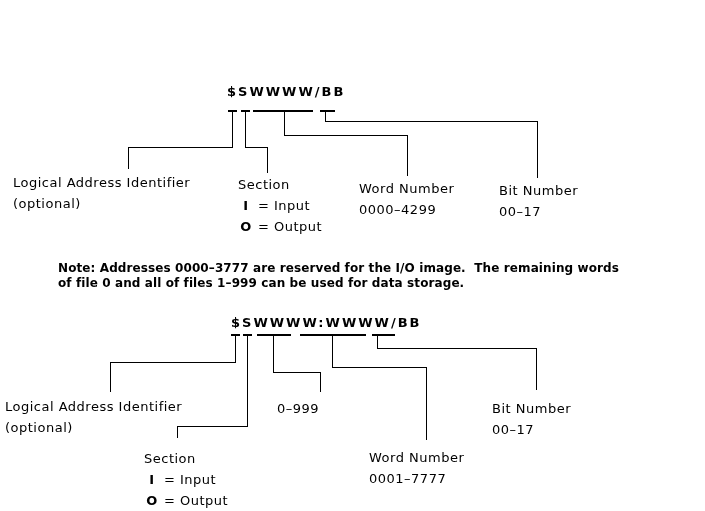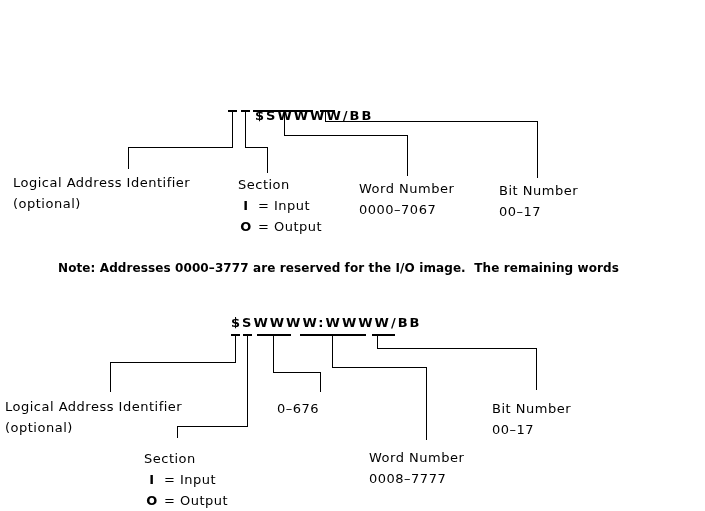--- a/index.html
+++ b/index.html
@@ -44,21 +44,21 @@
     line-height:15px;
     letter-spacing:0.1px;
     white-space:nowrap;
   }
 </style>
 </head>
 <body>
 
 <div id="canvas">
 
-  <div class="addr" style="left:227px;top:108px;margin-left:28px;">$SWWWW/BB</div>
+  <div class="addr" style="left:227px;top:84px;">$SWWWW/BB</div>
 
   <div class="ln ul" style="left:228px;top:110px;width:9px;"></div>
   <div class="ln ul" style="left:241px;top:110px;width:9px;"></div>
   <div class="ln ul" style="left:253px;top:110px;width:60px;"></div>
   <div class="ln ul" style="left:320px;top:110px;width:15px;"></div>
 
   <div class="ln v" style="left:232px;top:112px;height:35px;"></div>
   <div class="ln h" style="left:128px;top:147px;width:105px;"></div>
   <div class="ln v" style="left:128px;top:147px;height:22px;"></div>
 
@@ -86,30 +86,31 @@
       <span>= Input</span>
     </div>
     <div class="sec-row">
       <span class="sec-key">O</span>
       <span>= Output</span>
     </div>
   </div>
 
   <div class="lbl" style="left:359px;top:178px;">
     <div>Word Number</div>
-    <div>0000–7067</div>
+    <div>0000–4299</div>
   </div>
 
   <div class="lbl" style="left:499px;top:180px;">
     <div>Bit Number</div>
     <div>00–17</div>
   </div>
 
   <div class="note" style="left:58px;top:261px;">
     <div>Note: Addresses 0000–3777 are reserved for the I/O image.&nbsp; The remaining words</div>
+    <div>of file 0 and all of files 1–999 can be used for data storage.</div>
   </div>
 
   <div class="addr" style="left:231px;top:315px;">$SWWWW:WWWW/BB</div>
 
   <div class="ln ul" style="left:231px;top:334px;width:9px;"></div>
   <div class="ln ul" style="left:243px;top:334px;width:9px;"></div>
   <div class="ln ul" style="left:257px;top:334px;width:34px;"></div>
   <div class="ln ul" style="left:300px;top:334px;width:66px;"></div>
   <div class="ln ul" style="left:372px;top:334px;width:23px;"></div>
 
@@ -132,21 +133,21 @@
   <div class="ln v" style="left:377px;top:336px;height:13px;"></div>
   <div class="ln h" style="left:377px;top:348px;width:160px;"></div>
   <div class="ln v" style="left:536px;top:348px;height:42px;"></div>
 
   <div class="lbl" style="left:5px;top:396px;">
     <div>Logical Address Identifier</div>
     <div>(optional)</div>
   </div>
 
   <div class="lbl" style="left:277px;top:398px;">
-    <div>0–676</div>
+    <div>0–999</div>
   </div>
 
   <div class="lbl" style="left:492px;top:398px;">
     <div>Bit Number</div>
     <div>00–17</div>
   </div>
 
   <div class="lbl" style="left:144px;top:448px;">
     <div>Section</div>
     <div class="sec-row">
@@ -154,16 +155,16 @@
       <span>= Input</span>
     </div>
     <div class="sec-row">
       <span class="sec-key">O</span>
       <span>= Output</span>
     </div>
   </div>
 
   <div class="lbl" style="left:369px;top:447px;">
     <div>Word Number</div>
-    <div>0008–7777</div>
+    <div>0001–7777</div>
   </div>
 
 </div>
 
 </body></html>

